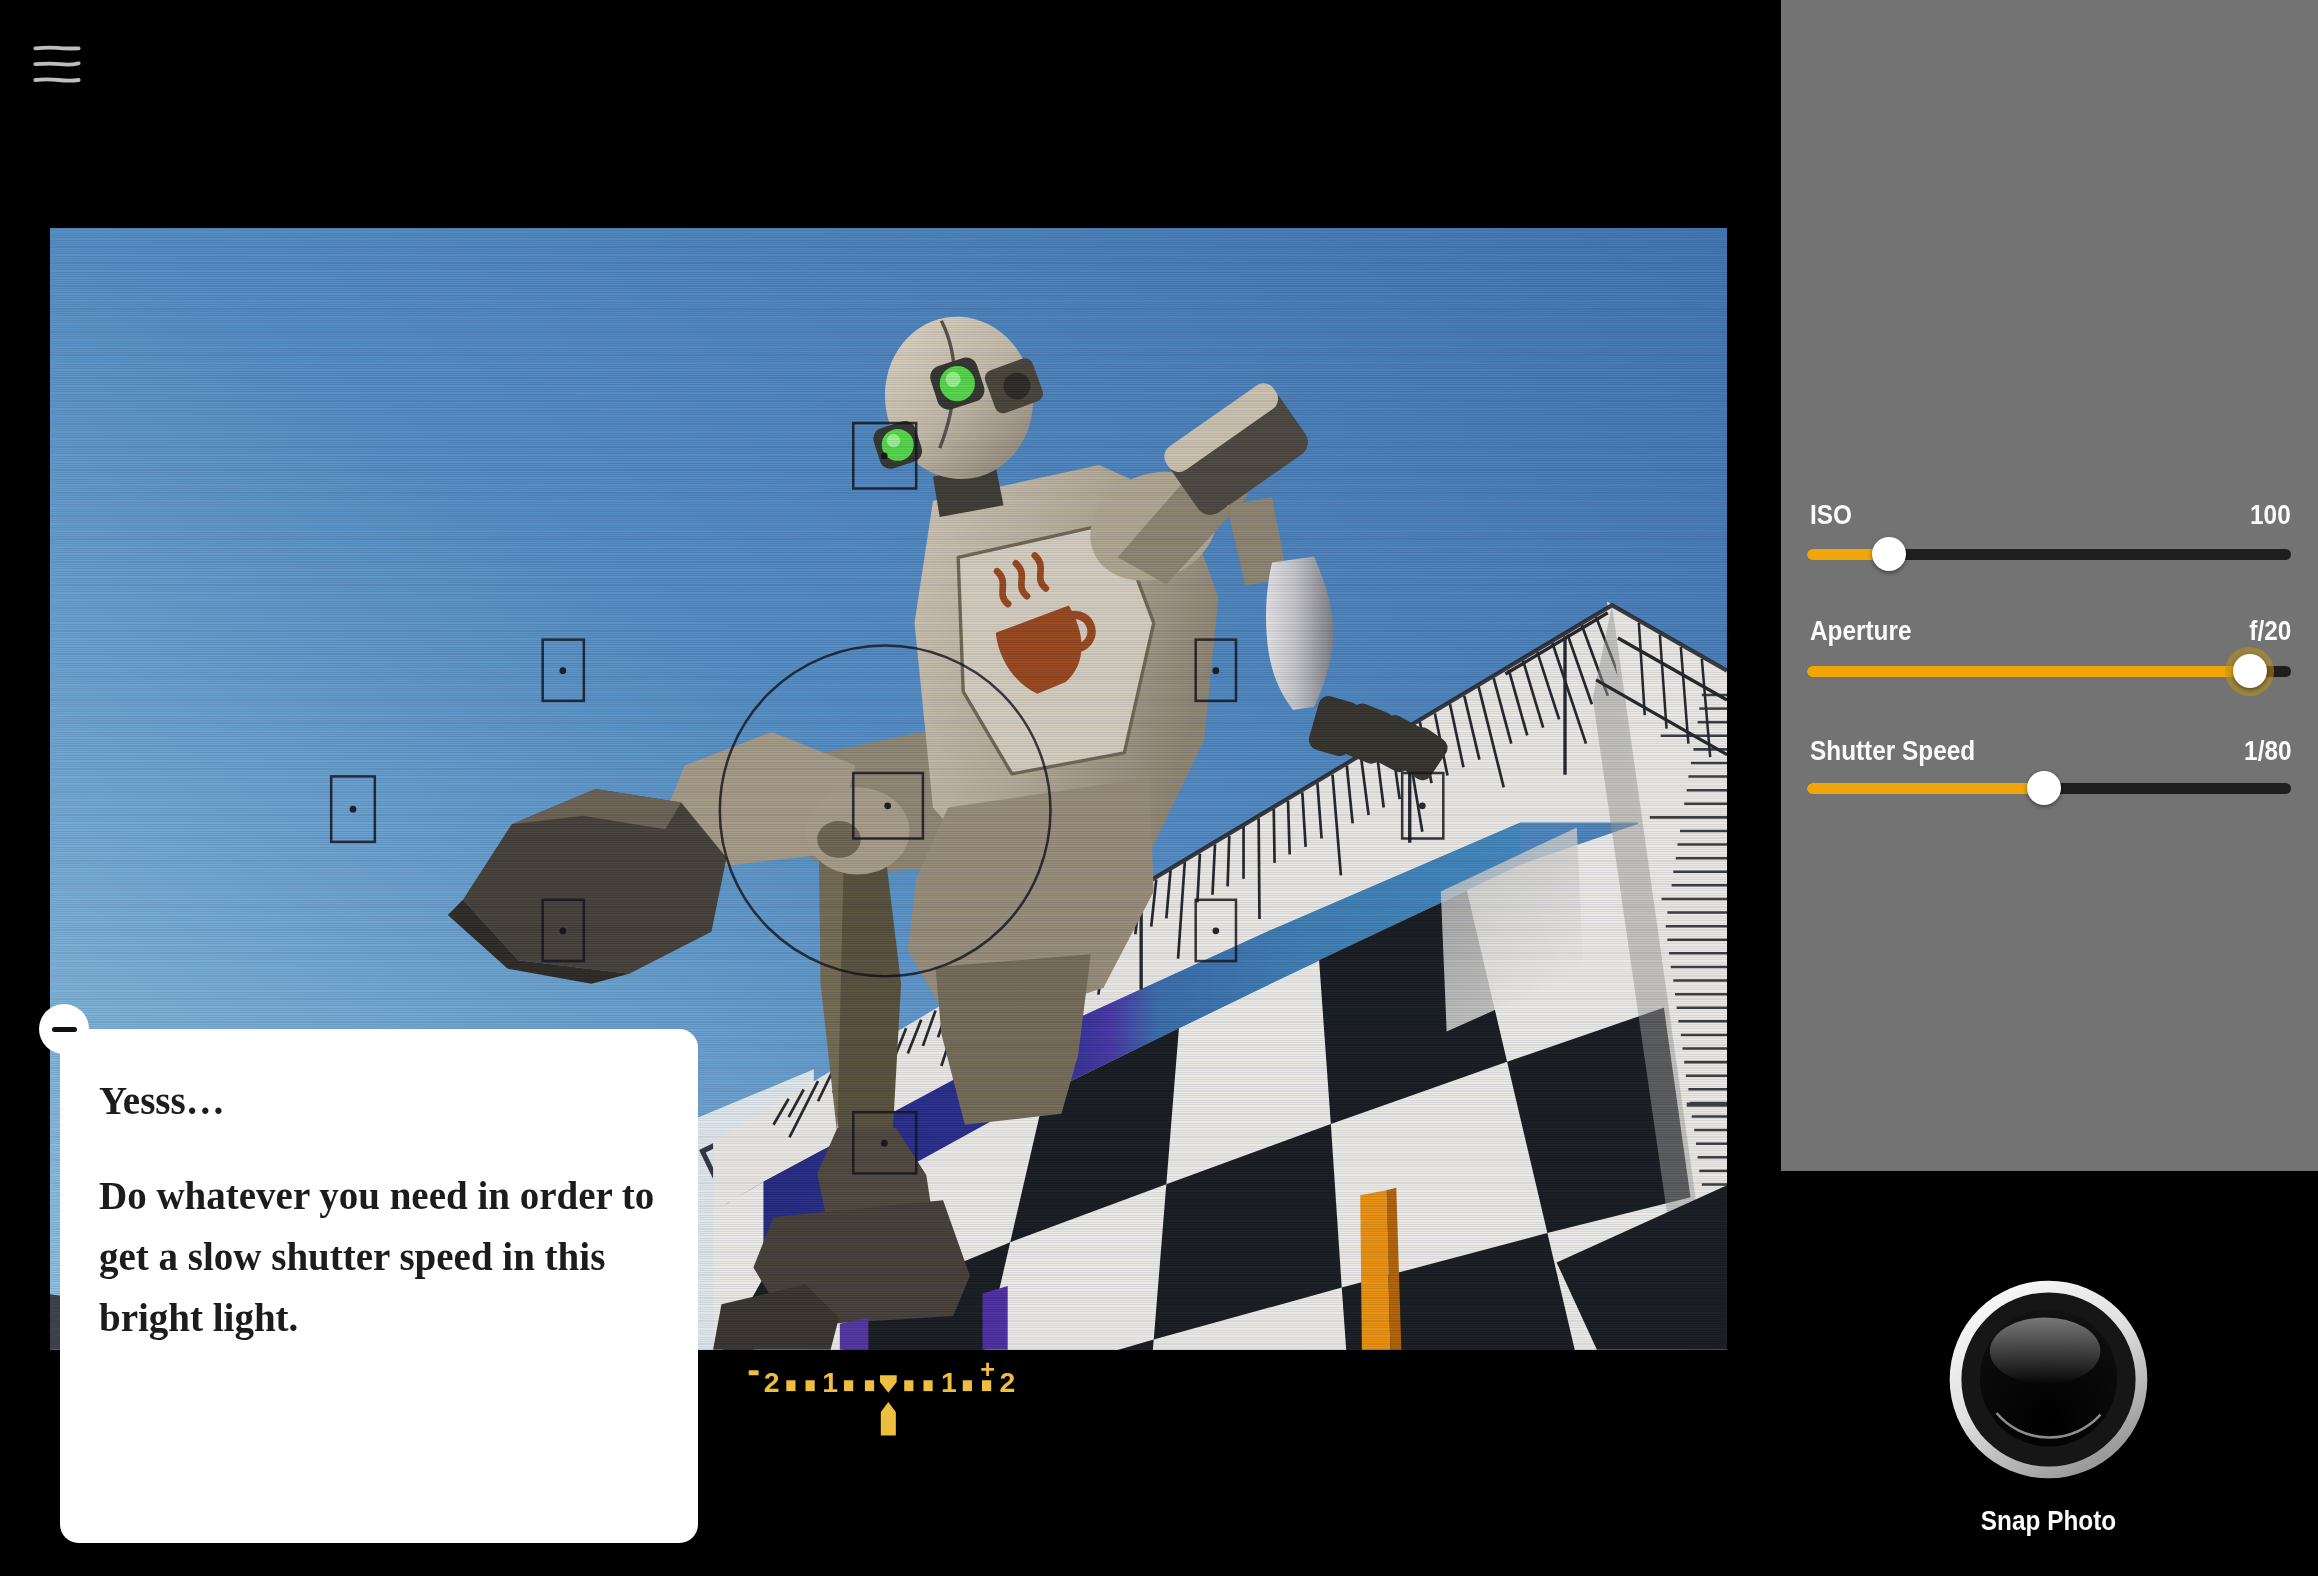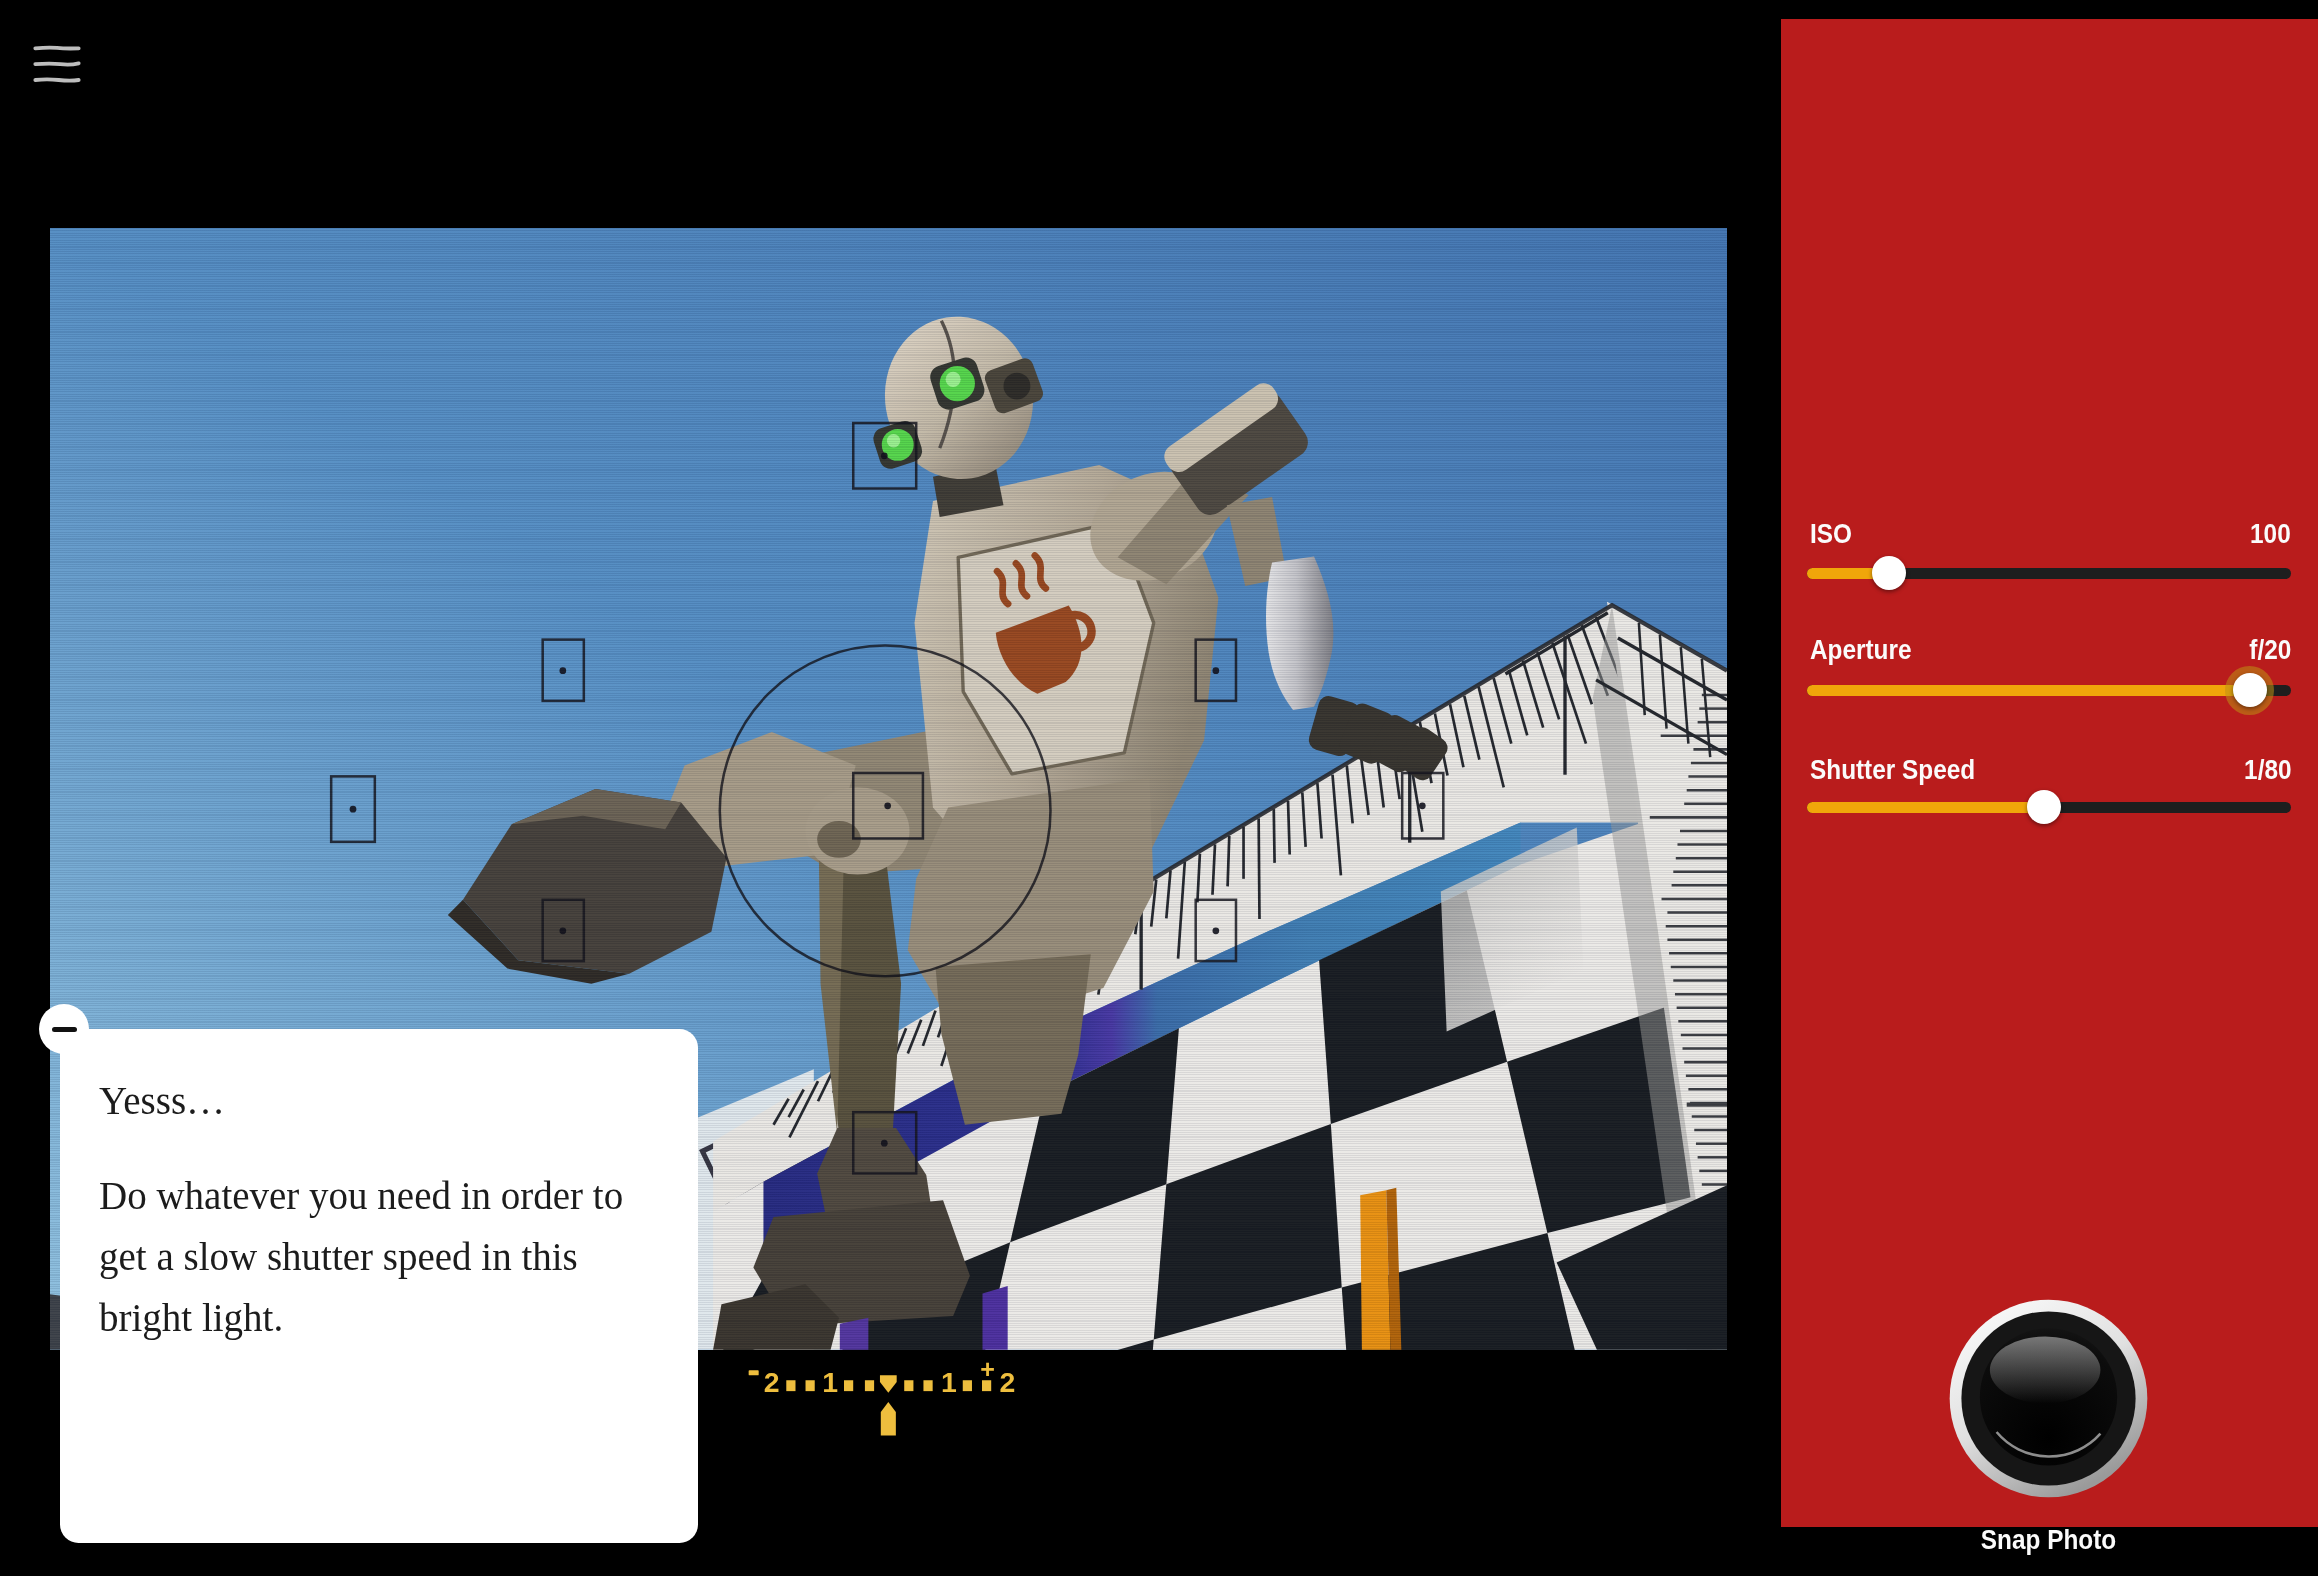--- a/index.html
+++ b/index.html
@@ -1,24 +1,24 @@
 <!DOCTYPE html>
 <html style="font-size:13.4px"><head>
 <meta charset="utf-8">
 <style>
 html,body{margin:0;padding:0;background:#000;width:2319px;height:1577px;overflow:hidden;position:relative;font-family:"Liberation Sans",sans-serif;}
-#panel{position:absolute;left:1781px;top:0;width:538px;height:1508px;background:#b91c1c;margin-top:19px;}
+#panel{position:absolute;left:1781px;top:0;width:538px;height:1171px;background:#737373;}
 .lbl{position:absolute;font-weight:700;font-size:28px;color:#fbfbfb;transform:scaleX(0.87);transform-origin:0 0;white-space:nowrap;}
 .val{position:absolute;font-weight:700;font-size:28px;color:#fbfbfb;transform:scaleX(0.87);transform-origin:100% 0;white-space:nowrap;right:28px;}
 .track{position:absolute;left:26px;width:484px;height:11px;border-radius:5.9px;background:#1e1e1e;}
 .fill{position:absolute;left:0;top:0;height:11px;border-radius:5.9px;background:#f0a60a;}
 .knob{position:absolute;width:34px;height:34px;border-radius:50%;background:#fff;top:-11.8px;box-shadow:0 1.7px 4.2px rgba(0,0,0,0.45);}
 .halo{position:absolute;width:49px;height:49px;border-radius:50%;background:rgba(190,145,20,0.55);top:-19.3px;}
 #bubble{position:absolute;left:60px;top:1029px;width:638px;height:514px;background:#fff;border-radius:18.5px;}
-#bubbletext{position:absolute;left:39px;top:41px;width:593px;font-family:"Liberation Serif",serif;font-size:39px;line-height:61px;color:#1c1c1c;}
+#bubbletext{position:absolute;left:39px;top:41px;width:593px;font-family:"Liberation Serif",serif;font-size:39px;line-height:61px;color:#1c1c1c;font-weight:bold;}
 #bubbletext p{margin:0 0 25px 0;} #bubbletext p.first{margin-bottom:34px;}
 #minus{position:absolute;left:39px;top:1004px;width:50px;height:50px;border-radius:50%;background:#fff;}
 #minus:after{content:"";position:absolute;left:12.6px;top:23px;width:25px;height:5px;border-radius:2.5px;background:#111;}
 #snaplbl{position:absolute;width:319px;top:1505px;text-align:center;font-weight:700;font-size:28px;color:#fbfbfb;transform:scaleX(0.87);transform-origin:50% 0;}
 #photo{position:absolute;left:50px;top:228px;width:1677px;height:1122px;background:#4f86c0;}
 #scan{position:absolute;left:50px;top:228px;width:1677px;height:1122px;background:repeating-linear-gradient(to bottom,rgba(12,18,44,0.085) 0px,rgba(12,18,44,0.085) 1.1px,rgba(255,255,255,0.025) 1.1px,rgba(255,255,255,0.025) 2.3px);pointer-events:none;}
 </style>
 </head>
 <body>
 

